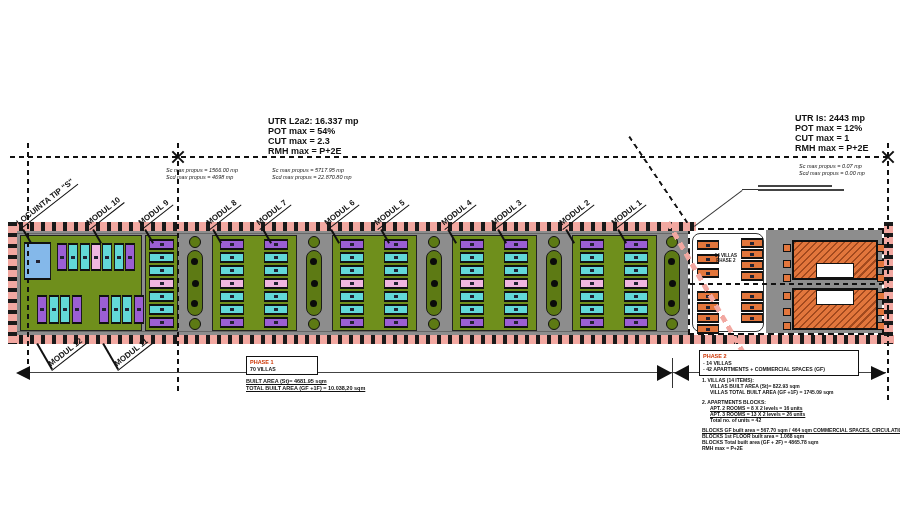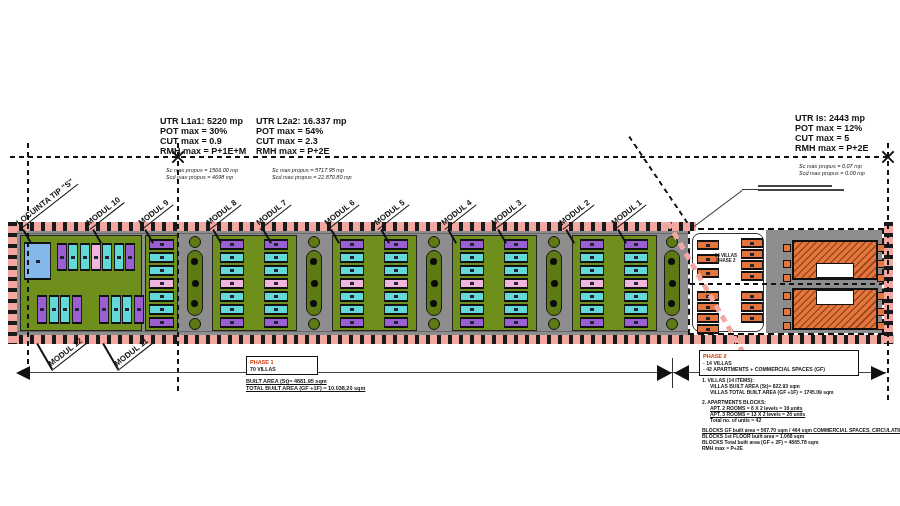--- a/index.html
+++ b/index.html
@@ -2,66 +2,60 @@
 <html><head>
 <meta charset="utf-8">
 <style>
   *{box-sizing:border-box;margin:0;padding:0}
   body{margin:0;background:#fff}
   #stage{position:relative;width:900px;height:506px;background:#fff;
          font-family:"Liberation Sans",sans-serif;overflow:hidden}
   .utr{position:absolute;z-index:6}
   .utr .t,.utr .l{font-weight:bold;font-size:9px;line-height:10px;color:#111;white-space:nowrap}
   .usub{position:absolute;font-style:italic;font-size:5.5px;line-height:6.5px;color:#222;z-index:6;white-space:nowrap}
-  .u0{left:160px;top:116px}.u1{left:256px;top:116px}.u2{left:795px;top:113px}
+  .u0{left:160px;top:116px}.u1{left:268px;top:116px}.u2{left:795px;top:113px}
   .s0{left:166px;top:167px}.s1{left:272px;top:167px}.s2{left:799px;top:163px}
   .pbox{position:absolute;border:1.5px solid #111;background:#fff;z-index:6;padding:2px 3px}
   .p1{left:246px;top:356px;width:72px}
   .p2{left:699px;top:350px;width:160px}
   .pname{color:#cc3300;font-weight:bold;font-size:5.5px;line-height:6.5px}
   .pcount,.pitem{font-weight:bold;font-size:5.2px;line-height:6.5px;color:#111;white-space:nowrap}
   .p1l{position:absolute;left:246px;top:378px;z-index:6}
   .p1l div{font-weight:bold;font-size:5.5px;line-height:7px;text-decoration:underline;color:#111;white-space:nowrap}
   .p2d{position:absolute;left:702px;top:377px;width:196px;z-index:6}
   .p2d div{font-weight:bold;font-size:5px;line-height:6px;color:#111;white-space:nowrap}
   .modlabel{position:absolute;font-weight:bold;font-size:8px;line-height:11px;white-space:nowrap;
             transform:rotate(-38deg);transform-origin:0 100%;border-bottom:1.5px solid #111;
             padding:0 2px;color:#111;z-index:4}
 </style>
 </head>
 <body>
 
 <div id="stage">
 
-  <div class="utr u0">
-    <div class="t">UTR L1a1: 5220 mp</div>
-    <div class="l">POT max = 30%</div>
-    <div class="l">CUT max = 0.9</div>
-    <div class="l">RMH max = P+1E+M</div>
-  </div>
   <div class="usub s0">
     <div>Sc max propus = 1566.00 mp</div>
     <div>Scd max propus = 4698 mp</div>
   </div>
 
   <div class="utr u1">
     <div class="t">UTR L2a2: 16.337 mp</div>
     <div class="l">POT max = 54%</div>
     <div class="l">CUT max = 2.3</div>
     <div class="l">RMH max = P+2E</div>
   </div>
   <div class="usub s1">
     <div>Sc max propus = 5717.95 mp</div>
     <div>Scd max propus = 22.870.80 mp</div>
   </div>
 
   <div class="utr u2">
     <div class="t">UTR Is: 2443 mp</div>
     <div class="l">POT max = 12%</div>
-    <div class="l">CUT max = 5</div>
+    <div class="l">CUT max = 1</div>
     <div class="l">RMH max = P+2E</div>
   </div>
   <div class="usub s2">
     <div>Sc max propus = 0.07 mp</div>
     <div>Scd max propus = 0.00 mp</div>
   </div>
 
   <div class="pbox p1">
     <div class="pname">PHASE 1</div>
     <div class="pcount">70 VILLAS</div>

